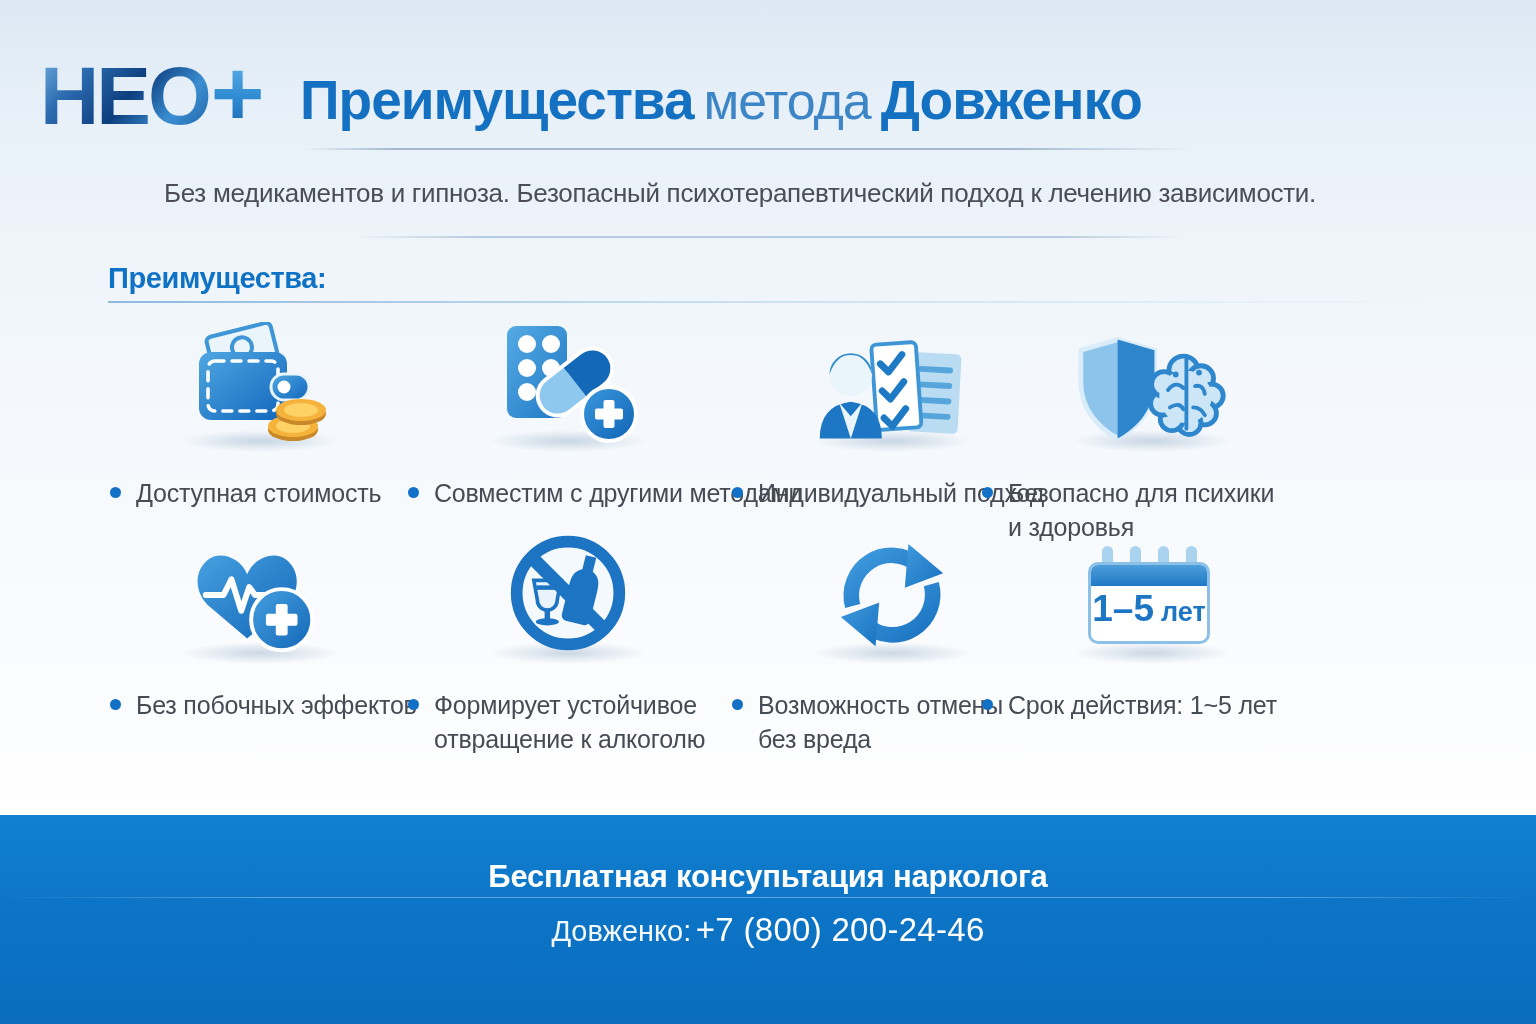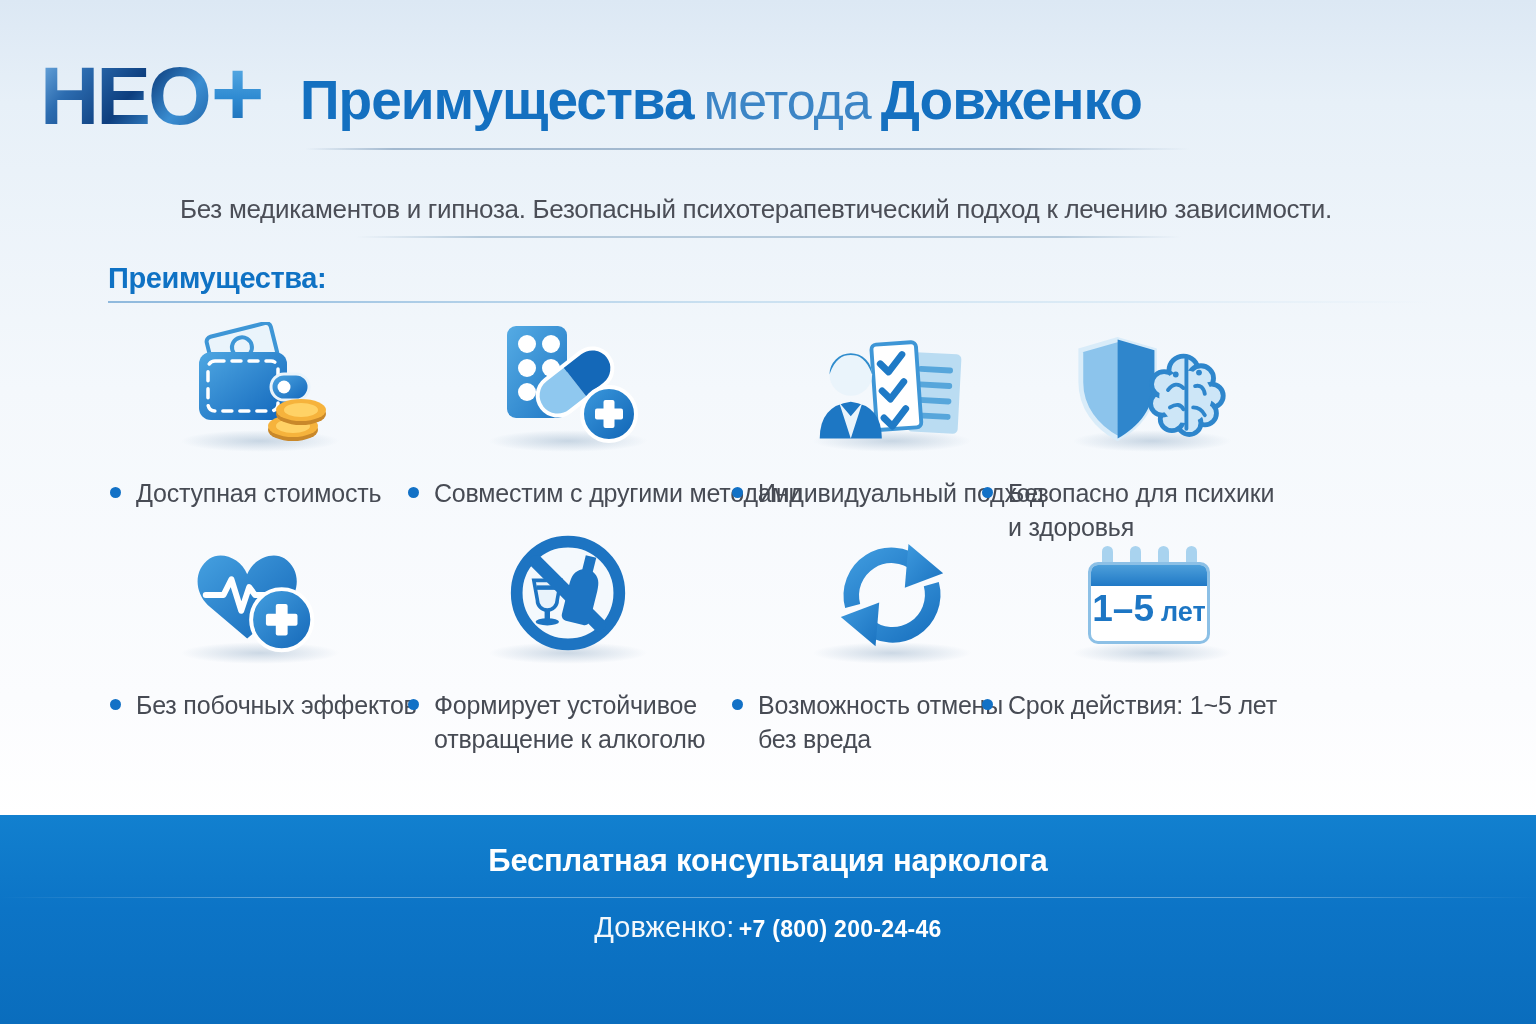--- a/index.html
+++ b/index.html
@@ -18,21 +18,21 @@
   .logo-plus{
     font-size:92px;font-weight:800;line-height:86px;margin-left:2px;
     background:linear-gradient(180deg,#6cb9ec 0%,#2f8bd2 55%,#1565ae 100%);
     -webkit-background-clip:text;background-clip:text;color:transparent;
   }
   .title{position:absolute;left:300px;top:54px;margin:0;line-height:92px;white-space:nowrap;letter-spacing:-1px;}
   .title .t-bold{font-size:55px;font-weight:700;color:#1470c0;}
   .title .t-light{font-size:52px;font-weight:400;color:#3c85c6;margin:0 10px;}
   .header-rule{position:absolute;left:305px;top:148px;width:885px;height:2px;
     background:linear-gradient(90deg,rgba(160,185,205,0),rgba(150,175,200,.85) 10%,rgba(150,175,200,.85) 80%,rgba(160,185,205,0));}
-  .subtitle{position:absolute;left:0;top:178px;width:1480px;margin:16px;text-align:center;
+  .subtitle{position:absolute;left:0;top:178px;width:1480px;margin:0;text-align:center;
     font-size:26px;color:#4b4e57;letter-spacing:-.3px;}
   .subtitle-rule{position:absolute;left:356px;top:236px;width:825px;height:2px;
     background:linear-gradient(90deg,rgba(175,198,216,0),rgba(168,192,212,.8) 15%,rgba(168,192,212,.8) 85%,rgba(175,198,216,0));}
   .section-label{position:absolute;left:108px;top:262px;font-size:29px;font-weight:700;color:#0f72c4;letter-spacing:-.4px;}
   .section-rule{position:absolute;left:108px;top:301px;width:1324px;height:2px;
     background:linear-gradient(90deg,#8fb9dd,#c8dff0 45%,#dcebf6 75%,rgba(220,235,246,0));}
   
   .cell{position:absolute;}
   .r1{top:312px;} .r2{top:524px;}
   .cA{left:110px;width:300px;} .cB{left:408px;width:320px;}
@@ -50,26 +50,26 @@
   .cal-ring{position:absolute;top:0;width:11px;height:30px;border-radius:6px;background:#a9d3ef;}
   .cal-body{position:absolute;top:16px;left:0;width:122px;height:82px;border-radius:10px;
     background:#fff;border:3px solid #8cc0e6;overflow:hidden;box-sizing:border-box;}
   .cal-head{height:21px;background:linear-gradient(180deg,#4d9fda,#2079c6);}
   .cal-text{text-align:center;margin-top:2px;color:#1d76c4;white-space:nowrap;}
   .cal-range{font-size:37px;font-weight:700;}
   .cal-unit{font-size:27px;font-weight:600;margin-left:7px;}
   
   .footer{position:absolute;left:0;top:815px;width:1536px;height:209px;
     background:linear-gradient(180deg,#1280cf 0%,#0c74c6 45%,#0a6dbd 100%);color:#fff;}
-  .footer-line1{margin-top:28px;text-align:center;font-size:31px;font-weight:700;letter-spacing:-.2px;}
+  .footer-line1{margin-top:44px;text-align:center;font-size:31px;font-weight:700;letter-spacing:-.2px;}
   .footer-divider{position:absolute;left:0;top:82px;width:100%;height:1px;
     background:linear-gradient(90deg,rgba(255,255,255,0),rgba(255,255,255,.35) 18%,rgba(255,255,255,.35) 82%,rgba(255,255,255,0));}
   .footer-line2{position:absolute;top:96px;width:100%;text-align:center;white-space:nowrap;}
   .phone-label{font-size:29px;font-weight:400;color:rgba(255,255,255,.95);}
-  .phone-number{font-size:23px;font-weight:700;letter-spacing:.3px;}
+  .phone-number{font-size:33px;font-weight:400;letter-spacing:.3px;}
 </style>
 </head>
 <body>
 
 <div class="stage">
 
   <div class="logo">
     <span class="logo-text">НЕО</span>
     <span class="logo-plus">+</span>
   </div>

